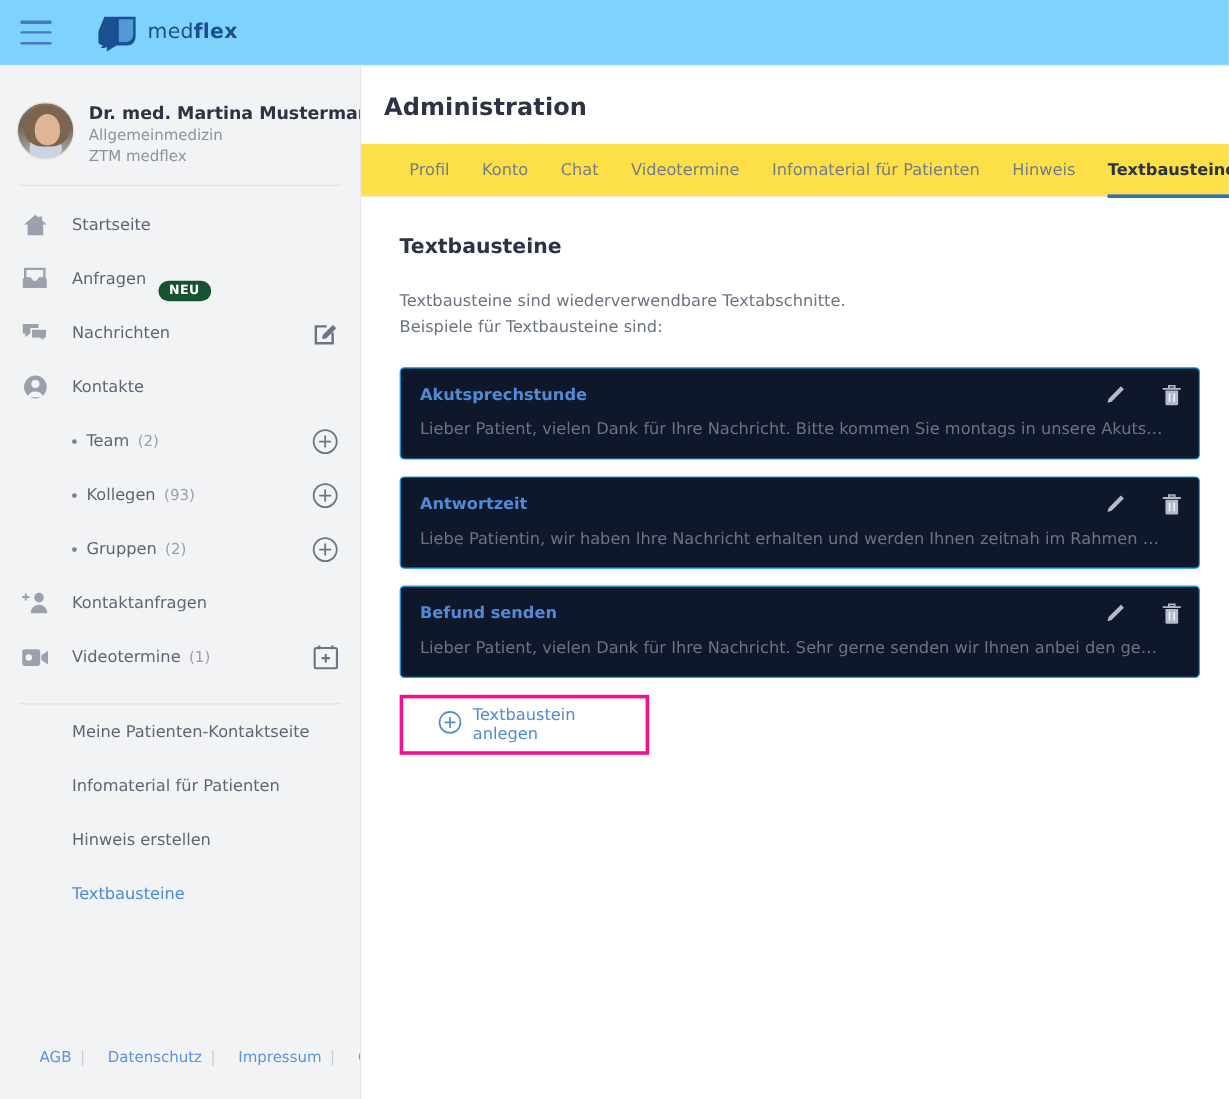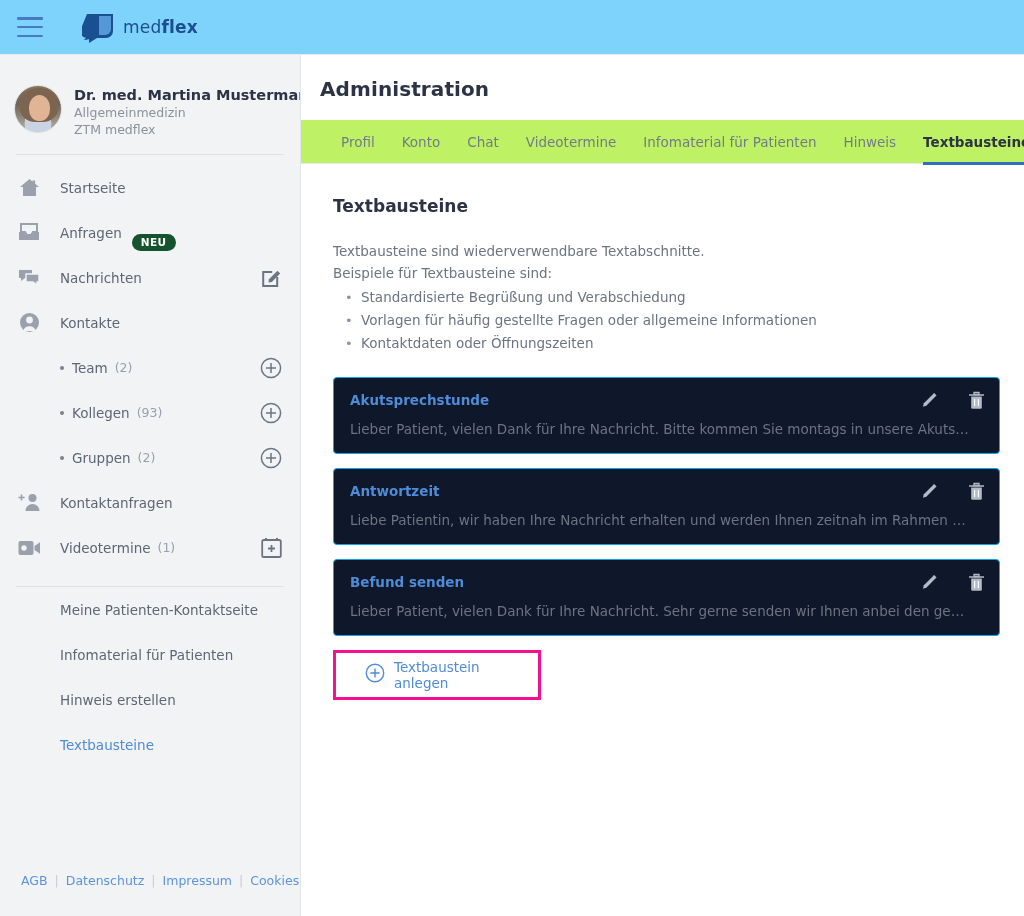--- a/index.html
+++ b/index.html
@@ -70,27 +70,27 @@
   }
   .sub-row { display:flex; align-items:center; height: 45px; padding: 0 18px 0 16px; cursor: pointer; }
   .sub-bullet { display:inline-block; width:4px; height:4px; border-radius:50%; background:#7a818e; margin-left:44px; }
   .sub-label { font-size: 13.5px; color: #5e6675; margin-left: 8px; }
   .plain-row { display:flex; align-items:center; height: 45px; padding: 0 18px 0 60px; cursor:pointer; }
   .plain-label { font-size: 13.5px; color: #5e6675; }
   .plain-label.active { color: #4f8bd6; }
 
   #footlinks { position: absolute; left: 0; bottom: 28px; width: 301px; padding-left: 21px;
     font-size: 12.5px; color: #c3c7ce; }
-  #footlinks a { color: #5b93dd; text-decoration: none; cursor: pointer; }
+  #footlinks a { color: #5b93dd; text-decoration: none; cursor: pointer; margin-left: 12px; }
   #footlinks span.sep { margin: 0 7px; color: #c9ccd3; }
 
   
   #main { position: absolute; left: 301px; top: 55px; width: 723px; height: 861px; background: #ffffff; }
   #page-title { font-size: 20px; font-weight: 600; color: #2b3344; padding: 22px 0 0 19px; letter-spacing: .1px; }
-  #tabbar { margin-top: 19px; height: 44px; background: #bef264; border-bottom: 1px solid #e4e7ec;
+  #tabbar { margin-top: 19px; height: 44px; background: #fde047; border-bottom: 1px solid #e4e7ec;
     display: flex; align-items: center; padding-left: 40px; }
   .tab { font-size: 13.5px; color: #737b89; margin-right: 27px; height: 44px;
     display: flex; align-items: center; cursor: pointer; position: relative; white-space: nowrap; }
   .tab.active { color: #2b3344; font-weight: 700; }
   .tab.active::after { content:""; position:absolute; left:0; right:0; bottom:-1px; height:3px; background:#2f6fc0; }
 
   #content { padding: 32px 0 0 32px; }
   #section-title { font-size: 17px; font-weight: 700; color: #2b3344; }
   #intro { margin-top: 24px; font-size: 13.5px; color: #6c7482; line-height: 22px; }
   #bullets { margin-top: 2px; list-style: none; }
@@ -299,25 +299,20 @@
   </div>
 
   <div id="content">
     <div id="section-title">Textbausteine</div>
 
     <div id="intro">
       <div>Textbausteine sind wiederverwendbare Textabschnitte.</div>
       <div>Beispiele für Textbausteine sind:</div>
     </div>
 
-    <ul id="bullets">
-      <li>Standardisierte Begrüßung und Verabschiedung</li>
-      <li>Vorlagen für häufig gestellte Fragen oder allgemeine Informationen</li>
-      <li>Kontaktdaten oder Öffnungszeiten</li>
-    </ul>
 
     <div id="cards">
 
       <div class="card">
         <div class="card-title">Akutsprechstunde</div>
         <div class="card-body">Lieber Patient, vielen Dank für Ihre Nachricht. Bitte kommen Sie montags in unsere Akutsprechstu…</div>
         <div class="card-actions">
           <span class="icon-btn">
             <svg width="19" height="19" viewBox="0 0 19 19">
                 <path d="M2 16 l1-3.6 L13.4 2 l2.6 2.6 L5.6 15 z" fill="#b3bbc8"></path>

